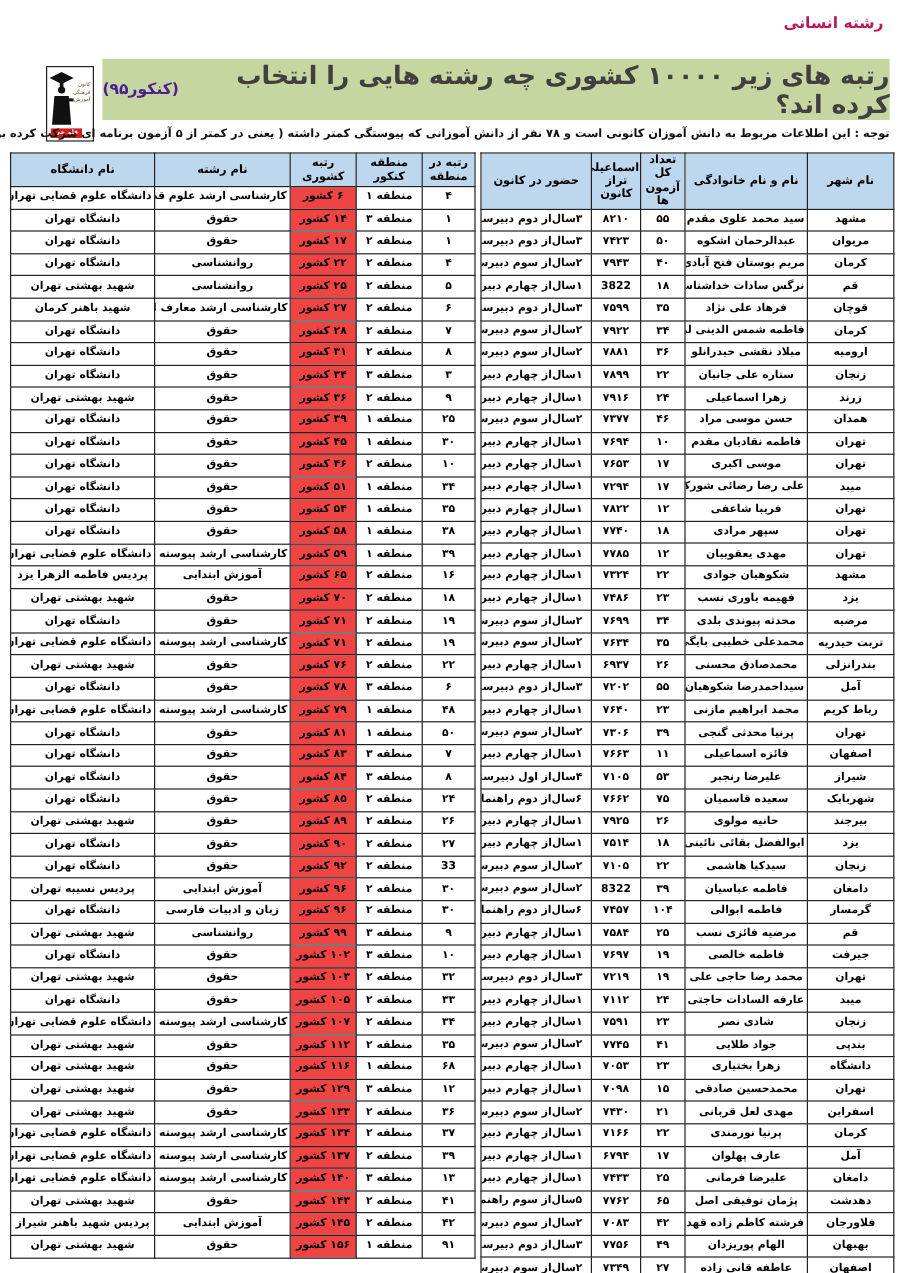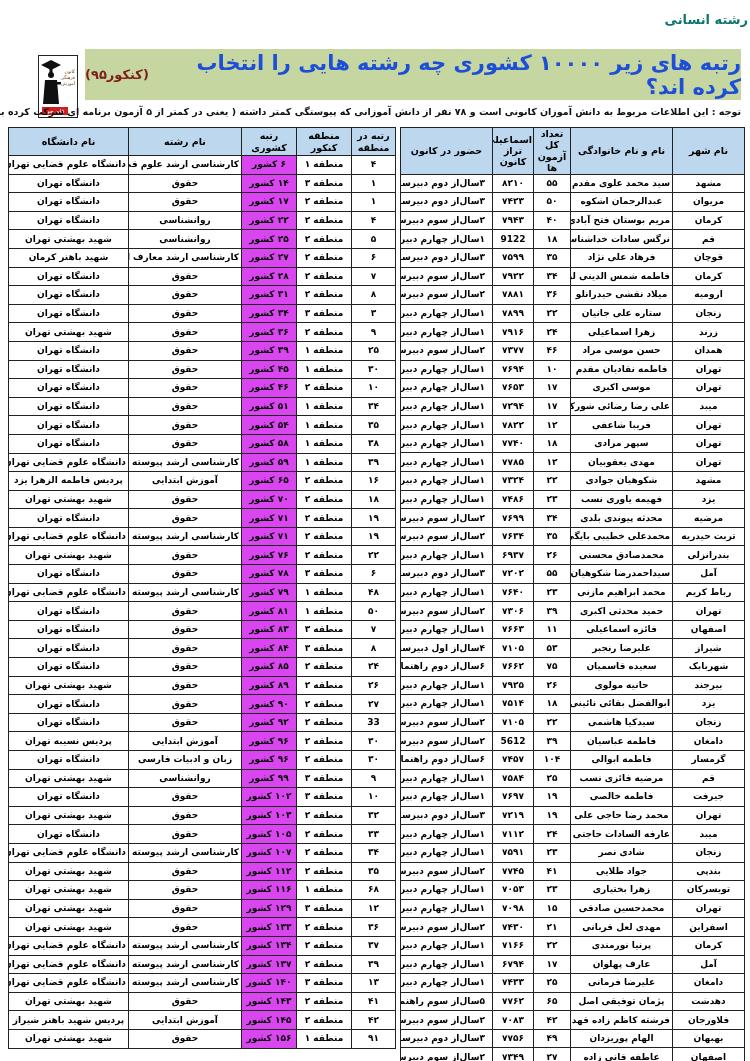--- a/index.html
+++ b/index.html
@@ -1,39 +1,39 @@
 <!DOCTYPE html>
 <html dir="rtl" lang="fa"><head>
 <meta charset="utf-8">
 <style>
   * { margin:0; padding:0; box-sizing:border-box; }
   html,body { width:750px; height:1061px; background:#fff; font-family:"DejaVu Sans", sans-serif; }
   body { position:relative; overflow:hidden; }
 
-  .field-label { position:absolute; top:12px; right:2px; color:#0f766e; font-weight:bold; font-size:13px; }
+  .field-label { position:absolute; top:12px; right:14px; color:#be185d; font-weight:bold; font-size:13px; }
 
   .logo { position:absolute; left:38px; top:55px; width:40px; height:63px; border:1px solid #222; background:#fff; overflow:hidden; }
   .logo svg { position:absolute; left:1px; top:2px; }
   .logo-text { position:absolute; right:2px; top:14px; display:flex; flex-direction:column; gap:1px; font-size:4.5px; color:#6b4f2a; text-align:right; line-height:1.1; }
   .logo-brand { position:absolute; left:3px; bottom:2px; background:#d01e1e; color:#fff; font-size:5px; font-weight:bold; padding:1px 3px; }
 
   .title-box { position:absolute; left:85px; right:9px; top:49px; height:51px; background:#c6d6a0; display:flex; align-items:center; justify-content:center; gap:2px; }
-  .title-main { font-size:21px; font-weight:bold; color:#1d4ed8; }
-  .title-suffix { font-size:13px; font-weight:bold; color:#7f1d1d; }
+  .title-main { font-size:21px; font-weight:bold; color:#404040; }
+  .title-suffix { font-size:13px; font-weight:bold; color:#4c1d95; }
 
   .note { position:absolute; top:106px; left:85px; right:9px; font-size:9.5px; font-weight:bold; color:#111; text-align:center; white-space:nowrap; }
 
   table { position:absolute; top:127px; border-collapse:collapse; table-layout:fixed; direction:rtl; border:1.5px solid #222; }
   .table-right { left:400px; width:344px; }
   .table-left  { left:8px;  width:387px; }
 
   th { background:#bdd7ee; border:1px solid #222; font-size:9.5px; font-weight:bold; color:#000; height:28px; text-align:center; vertical-align:middle; line-height:1.2; padding:0 1px; overflow:hidden; }
   td { border:1px solid #222; height:18.6px; font-size:9px; font-weight:bold; color:#000; text-align:center; vertical-align:middle; padding:0 2px; white-space:nowrap; overflow:hidden; line-height:1; }
 
-  td.national { background:#d946ef; }
+  td.national { background:#ef4444; }
   td.presence { }
   td.presence .pres-wrap { display:flex; justify-content:space-between; padding:0 5px; }
 
   
   .table-right col.c-city { width:72px; }
   .table-right col.c-name { width:102px; }
   .table-right col.c-exams { width:37px; }
   .table-right col.c-avg { width:41px; }
   .table-right col.c-presence { width:92px; }
   
@@ -128,21 +128,21 @@
           <div class="pres-wrap">
             <span>۲سال</span>
             <span>از سوم دبیرستان</span>
           </div>
         </td>
       </tr>
       <tr>
         <td>قم</td>
         <td>نرگس سادات خداشناس</td>
         <td>۱۸</td>
-        <td>9122</td>
+        <td>3822</td>
         <td class="presence">
           <div class="pres-wrap">
             <span>۱سال</span>
             <span>از چهارم دبیرستان</span>
           </div>
         </td>
       </tr>
       <tr>
         <td>قوچان</td>
         <td>فرهاد علی نژاد</td>
@@ -366,21 +366,21 @@
         <td>۷۶۴۰</td>
         <td class="presence">
           <div class="pres-wrap">
             <span>۱سال</span>
             <span>از چهارم دبیرستان</span>
           </div>
         </td>
       </tr>
       <tr>
         <td>تهران</td>
-        <td>حمید محدثی اکبری</td>
+        <td>پرنیا محدثی گنجی</td>
         <td>۳۹</td>
         <td>۷۳۰۶</td>
         <td class="presence">
           <div class="pres-wrap">
             <span>۲سال</span>
             <span>از سوم دبیرستان</span>
           </div>
         </td>
       </tr>
       <tr>
@@ -452,21 +452,21 @@
           <div class="pres-wrap">
             <span>۲سال</span>
             <span>از سوم دبیرستان</span>
           </div>
         </td>
       </tr>
       <tr>
         <td>دامغان</td>
         <td>فاطمه عباسیان</td>
         <td>۳۹</td>
-        <td>5612</td>
+        <td>8322</td>
         <td class="presence">
           <div class="pres-wrap">
             <span>۲سال</span>
             <span>از سوم دبیرستان</span>
           </div>
         </td>
       </tr>
       <tr>
         <td>گرمسار</td>
         <td>فاطمه ابوالی</td>
@@ -545,21 +545,21 @@
         <td>۴۱</td>
         <td>۷۷۴۵</td>
         <td class="presence">
           <div class="pres-wrap">
             <span>۲سال</span>
             <span>از سوم دبیرستان</span>
           </div>
         </td>
       </tr>
       <tr>
-        <td>تویسرکان</td>
+        <td>دانشگاه</td>
         <td>زهرا بختیاری</td>
         <td>۲۳</td>
         <td>۷۰۵۳</td>
         <td class="presence">
           <div class="pres-wrap">
             <span>۱سال</span>
             <span>از چهارم دبیرستان</span>
           </div>
         </td>
       </tr>

